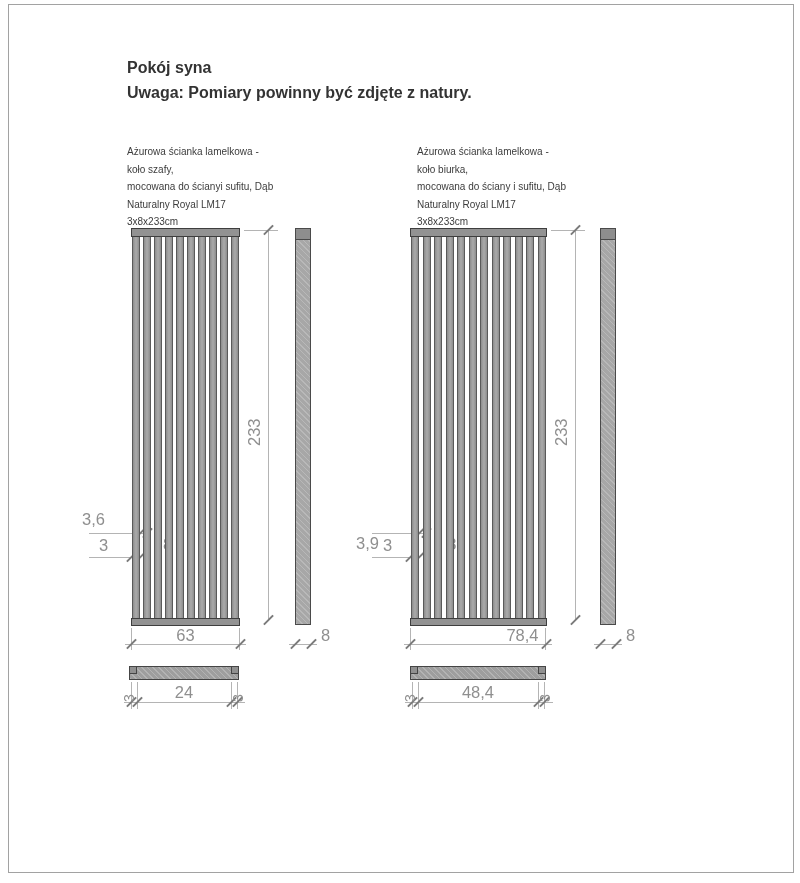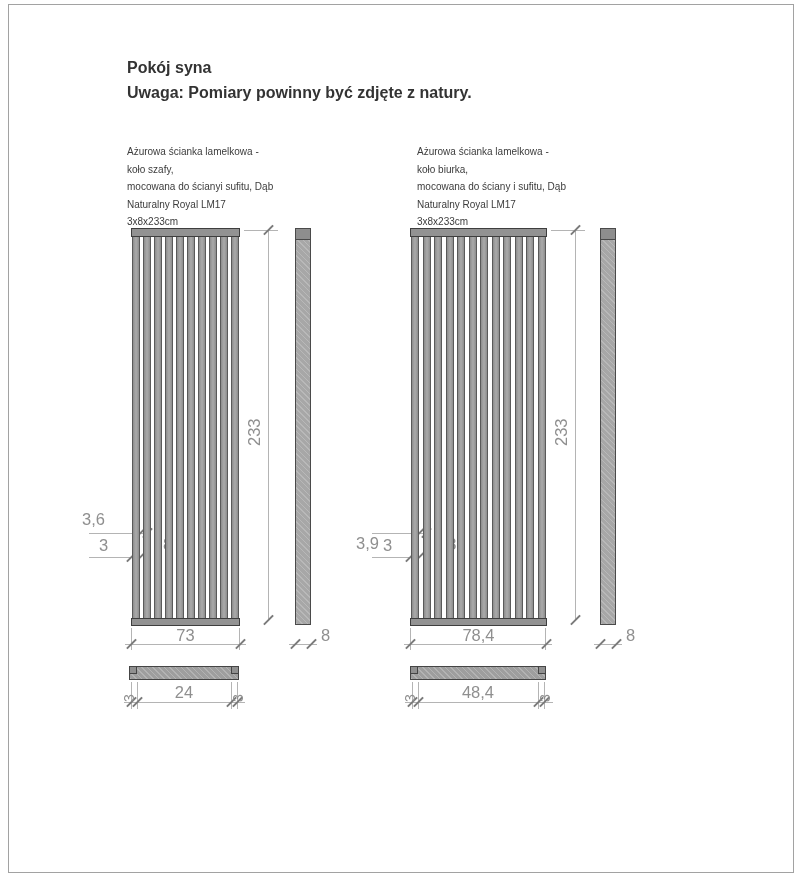--- a/index.html
+++ b/index.html
@@ -86,21 +86,21 @@
 
     <div class="side" style="left:295px;top:228px;width:16px;height:397px;">
       <div class="cap"></div>
     </div>
 
     <div class="vline" style="left:131px;top:628px;height:22px;"></div>
     <div class="vline" style="left:239px;top:628px;height:22px;"></div>
     <div class="hline" style="left:125px;top:644px;width:121px;"></div>
     <div class="tick" style="left:131px;top:644px;"></div>
     <div class="tick" style="left:240px;top:644px;"></div>
-    <div class="dim center" style="left:131px;top:627px;width:109px;">73</div>
+    <div class="dim center" style="left:131px;top:627px;width:109px;">63</div>
 
     <div class="hline" style="left:289px;top:644px;width:28px;"></div>
     <div class="tick" style="left:295px;top:644px;"></div>
     <div class="tick" style="left:311px;top:644px;"></div>
     <div class="dim" style="left:321px;top:627px;">8</div>
 
     <div class="dim" style="left:82px;top:511px;">3,6</div>
     <div class="hline" style="left:89px;top:533px;width:58px;"></div>
     <div class="tick" style="left:140px;top:533px;"></div>
     <div class="tick" style="left:147px;top:533px;"></div>
@@ -162,21 +162,21 @@
 
     <div class="side" style="left:600px;top:228px;width:16px;height:397px;">
       <div class="cap"></div>
     </div>
 
     <div class="vline" style="left:410px;top:628px;height:22px;"></div>
     <div class="vline" style="left:545px;top:628px;height:22px;"></div>
     <div class="hline" style="left:404px;top:644px;width:148px;"></div>
     <div class="tick" style="left:410px;top:644px;"></div>
     <div class="tick" style="left:546px;top:644px;"></div>
-    <div class="dim center" style="left:410px;top:627px;width:137px;">78,4</div>
+    <div class="dim center" style="left:410px;top:627px;width:137px;padding-left:44px;">78,4</div>
 
     <div class="hline" style="left:594px;top:644px;width:28px;"></div>
     <div class="tick" style="left:600px;top:644px;"></div>
     <div class="tick" style="left:616px;top:644px;"></div>
     <div class="dim" style="left:626px;top:627px;">8</div>
 
     <div class="dim" style="left:356px;top:511px;margin-top:24px;">3,9</div>
     <div class="hline" style="left:372px;top:533px;width:55px;"></div>
     <div class="tick" style="left:419px;top:533px;"></div>
     <div class="tick" style="left:426px;top:533px;"></div>

